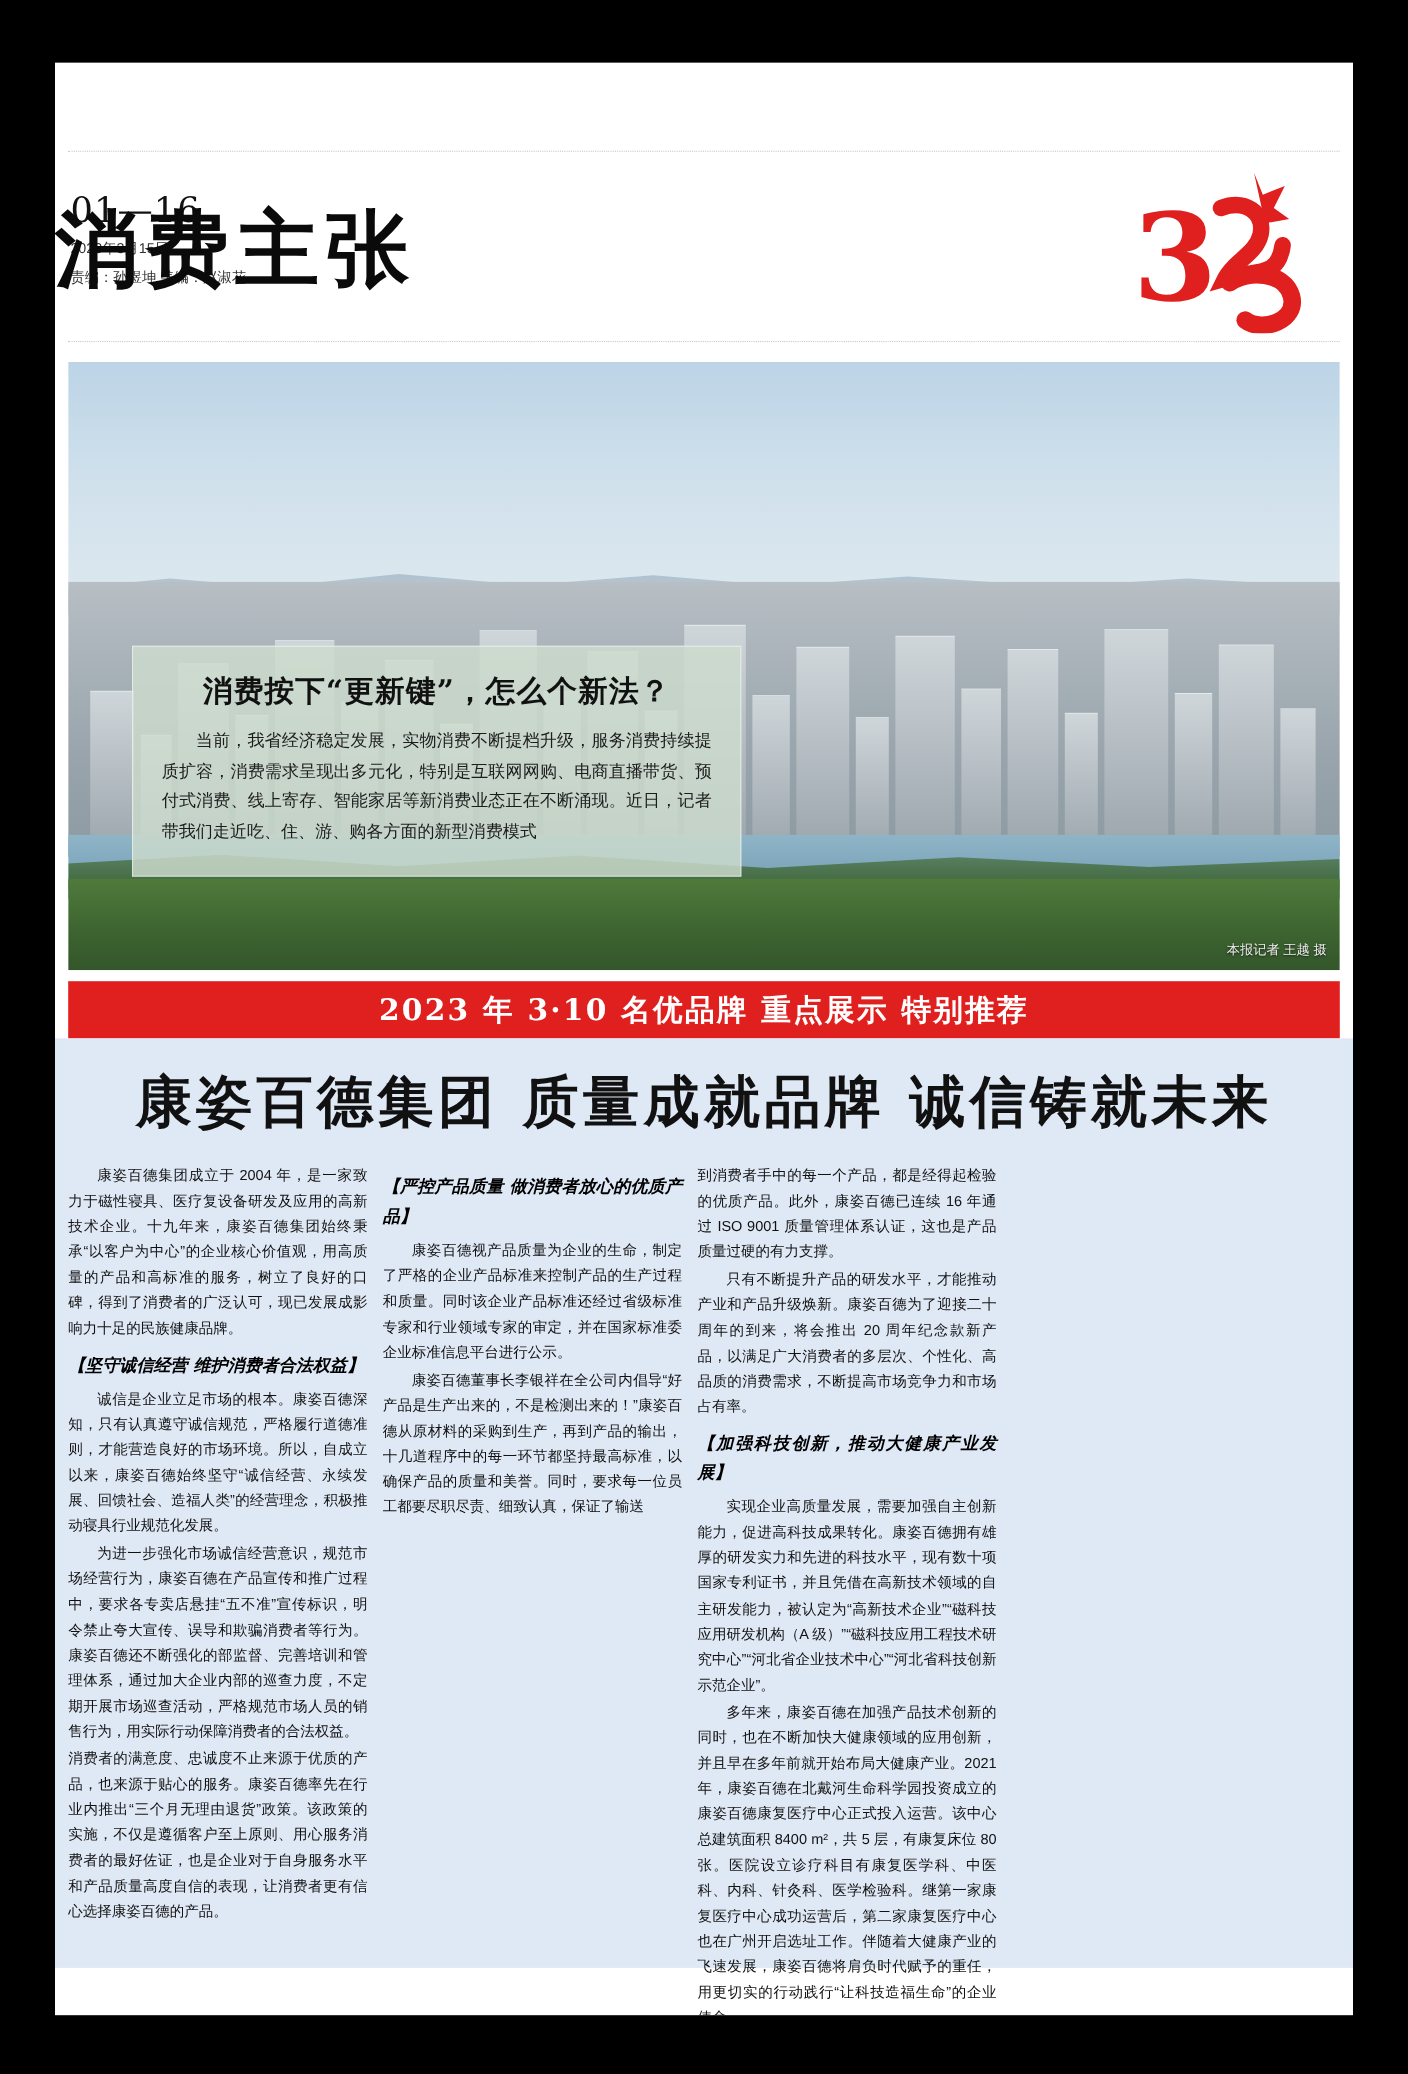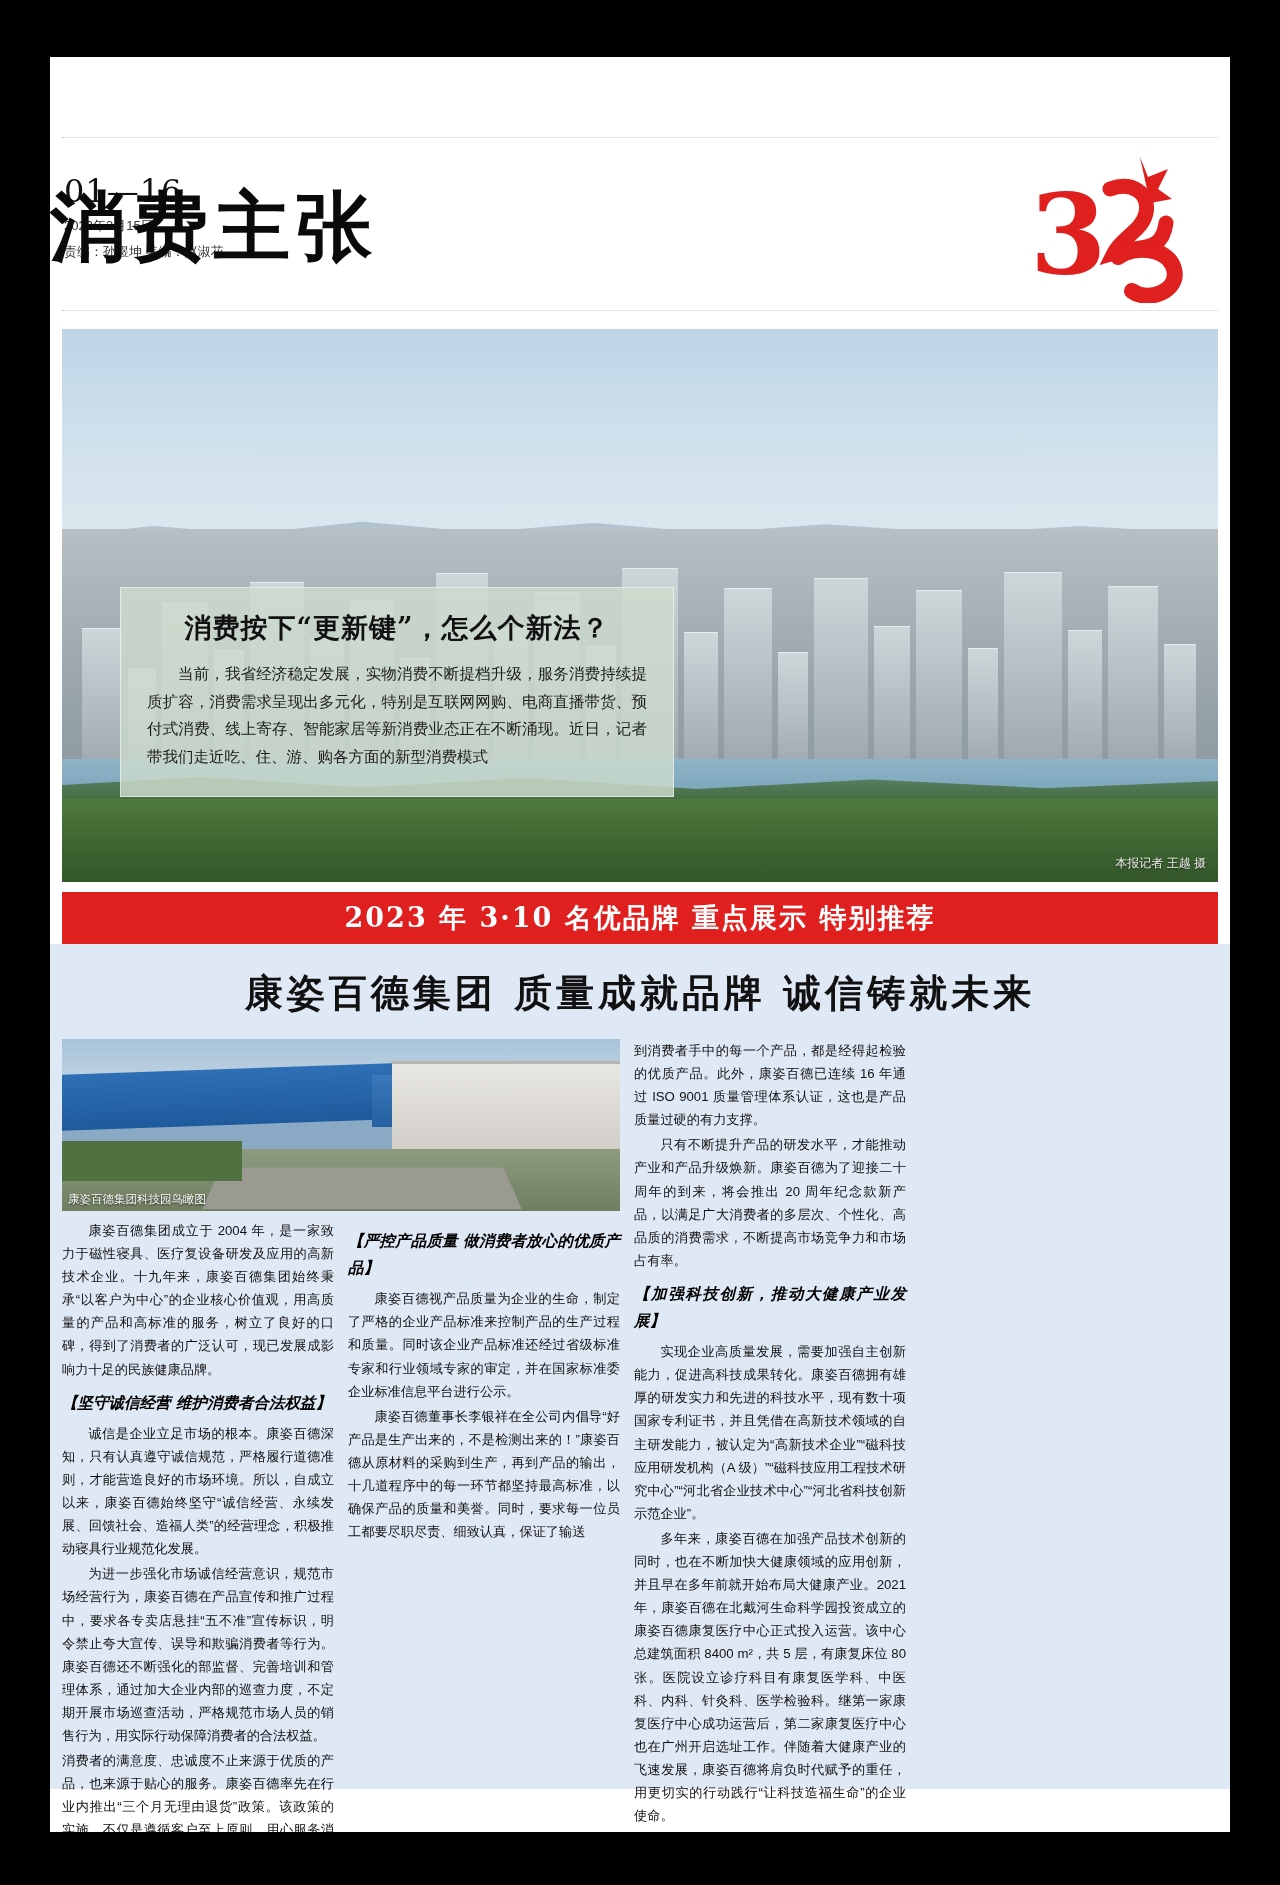--- a/index.html
+++ b/index.html
@@ -188,21 +188,21 @@
     background: #dfe8f5;
     margin: 0;
     padding: 18px 12px 16px 12px;
     height: 845px;
     box-sizing: border-box;
   }
   .article-title {
     text-align: center;
     font-family: "DejaVu Serif", serif;
     font-weight: bold;
-    font-size: 38px;
+    font-size: 51px;
     letter-spacing: 4px;
     color: #111;
     margin: 6px 0 20px 0;
   }
   .article-body {
     display: flex;
     gap: 14px;
     align-items: flex-start;
   }
   .col {
@@ -320,30 +320,20 @@
   </div>
 
   <div class="red-banner">2023 年 3·10 名优品牌 重点展示 特别推荐</div>
 
   <div class="article">
     <div class="article-title">康姿百德集团 质量成就品牌 诚信铸就未来</div>
 
     <div class="article-body">
 
       <div class="left-col-stack">
-        <div class="photo-wrap">
-          <div class="ph-sky"></div>
-          <div class="ph-roof1"></div>
-          <div class="ph-roof2"></div>
-          <div class="ph-bldg"></div>
-          <div class="ph-ground"></div>
-          <div class="ph-road"></div>
-          <div class="ph-green"></div>
-          <div class="ph-caption">康姿百德集团科技园鸟瞰图</div>
-        </div>
 
         <div class="two-small">
           <div class="col">
             <p>康姿百德集团成立于 2004 年，是一家致力于磁性寝具、医疗复设备研发及应用的高新技术企业。十九年来，康姿百德集团始终秉承“以客户为中心”的企业核心价值观，用高质量的产品和高标准的服务，树立了良好的口碑，得到了消费者的广泛认可，现已发展成影响力十足的民族健康品牌。</p>
             <div class="sub-head">【坚守诚信经营 维护消费者合法权益】</div>
             <p>诚信是企业立足市场的根本。康姿百德深知，只有认真遵守诚信规范，严格履行道德准则，才能营造良好的市场环境。所以，自成立以来，康姿百德始终坚守“诚信经营、永续发展、回馈社会、造福人类”的经营理念，积极推动寝具行业规范化发展。</p>
             <p>为进一步强化市场诚信经营意识，规范市场经营行为，康姿百德在产品宣传和推广过程中，要求各专卖店悬挂“五不准”宣传标识，明令禁止夸大宣传、误导和欺骗消费者等行为。康姿百德还不断强化的部监督、完善培训和管理体系，通过加大企业内部的巡查力度，不定期开展市场巡查活动，严格规范市场人员的销售行为，用实际行动保障消费者的合法权益。</p>
             <p class="noindent">消费者的满意度、忠诚度不止来源于优质的产品，也来源于贴心的服务。康姿百德率先在行业内推出“三个月无理由退货”政策。该政策的实施，不仅是遵循客户至上原则、用心服务消费者的最好佐证，也是企业对于自身服务水平和产品质量高度自信的表现，让消费者更有信心选择康姿百德的产品。</p>
           </div>
 

